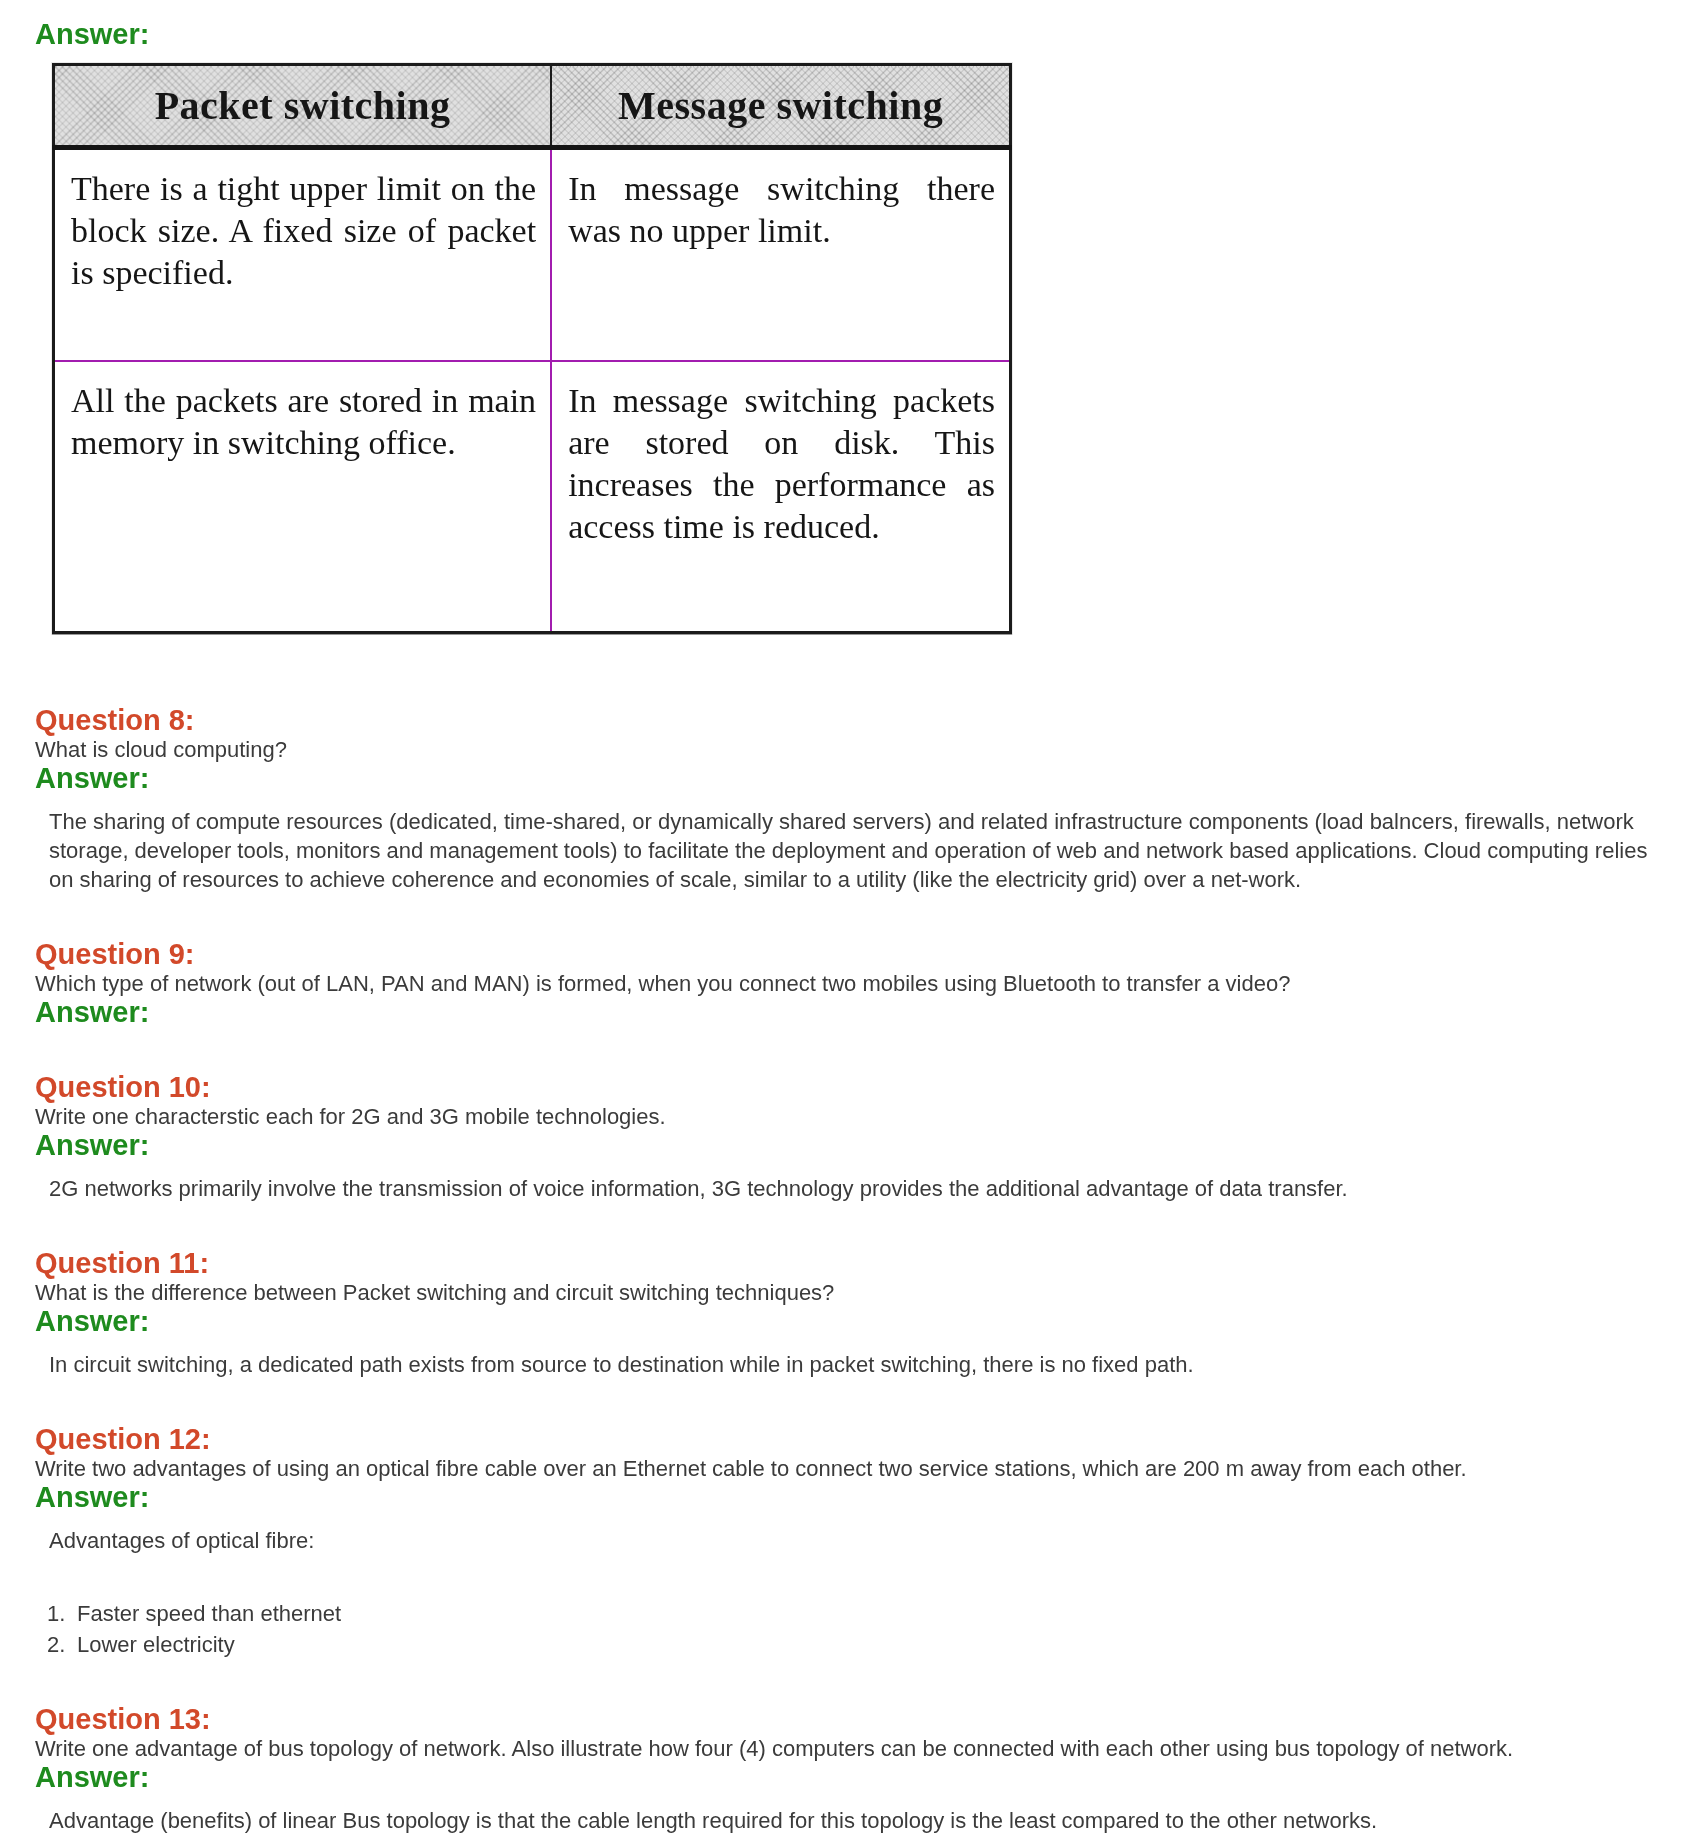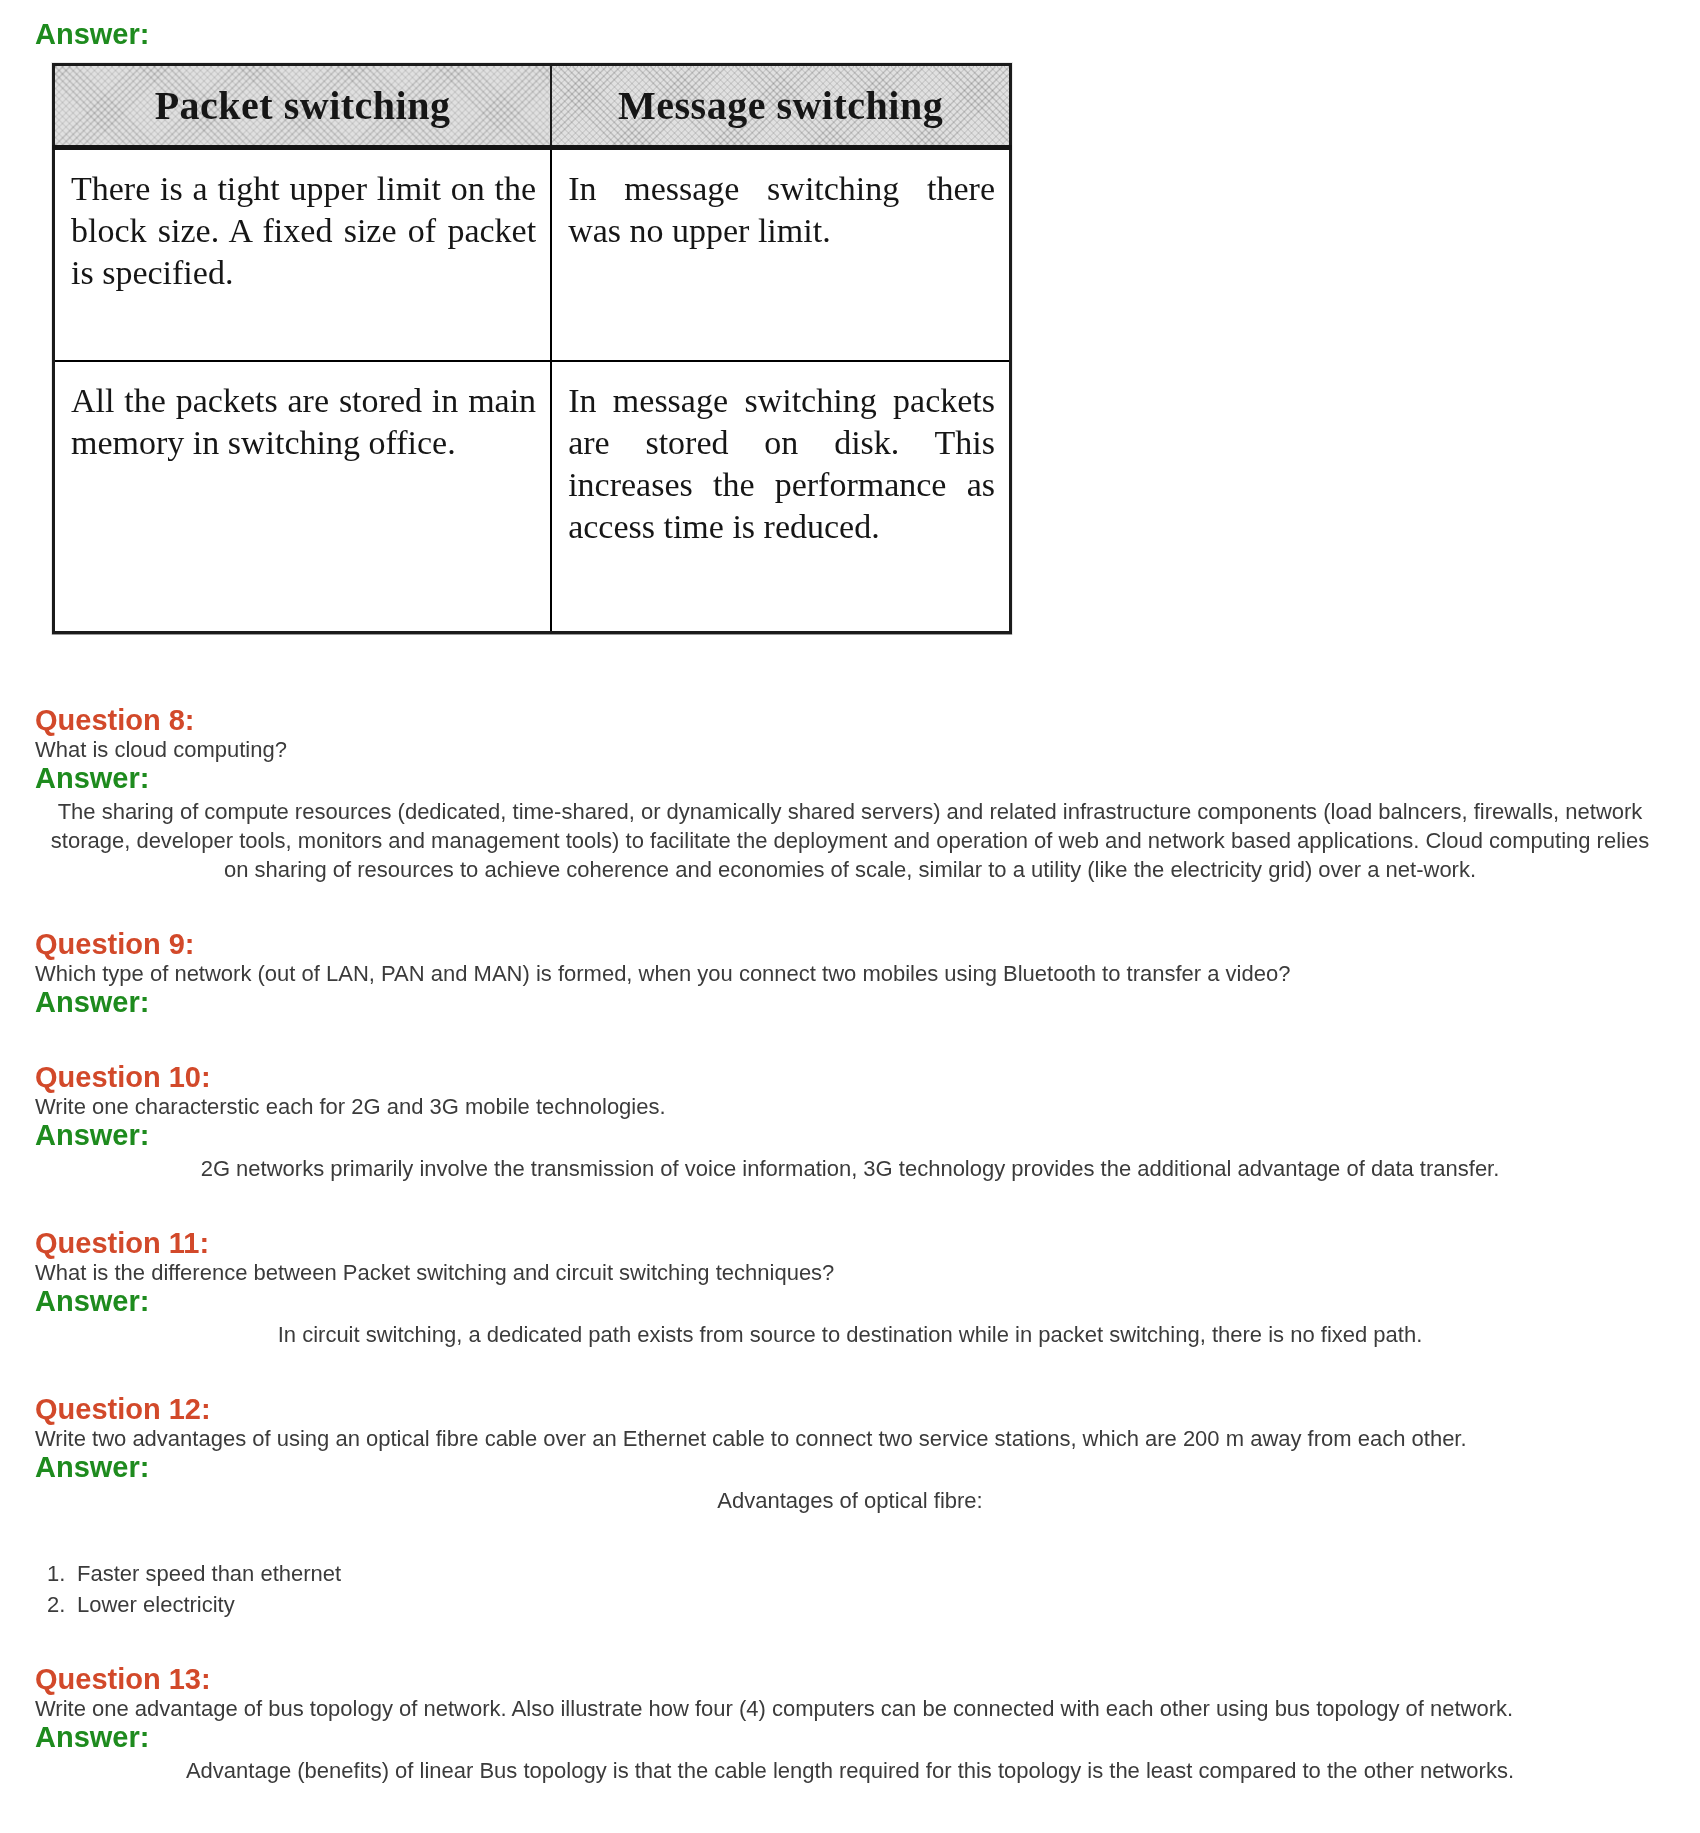--- a/index.html
+++ b/index.html
@@ -55,30 +55,30 @@
     border:2px solid #1b1b1b;
     border-bottom:5px solid #141414;
     letter-spacing:0.5px;
   }
   table.scan td{
     font-size:34px;
     line-height:42px;
     vertical-align:top;
     text-align:justify;
     padding:18px 14px 22px 16px;
-    border:2px solid #000000;
+    border:2px solid #a21caf;
   }
   table.scan col.c1{width:52%;}
   table.scan col.c2{width:48%;}
   table.scan tr.r1 td{height:213px;}
   table.scan tr.r2 td{height:272px;}
 
   
   .qa{margin:0 0 46px 0;}
-  .qa .a-text{margin:4px;text-align:center;}
+  .qa .a-text{margin:14px;}
   .adv-list{
     margin:44px 0 0 0;
     padding:0;
   }
   .adv-item{
     display:flex;
     font-size:22px;
     line-height:29px;
     margin:0 0 2px 0;
   }

